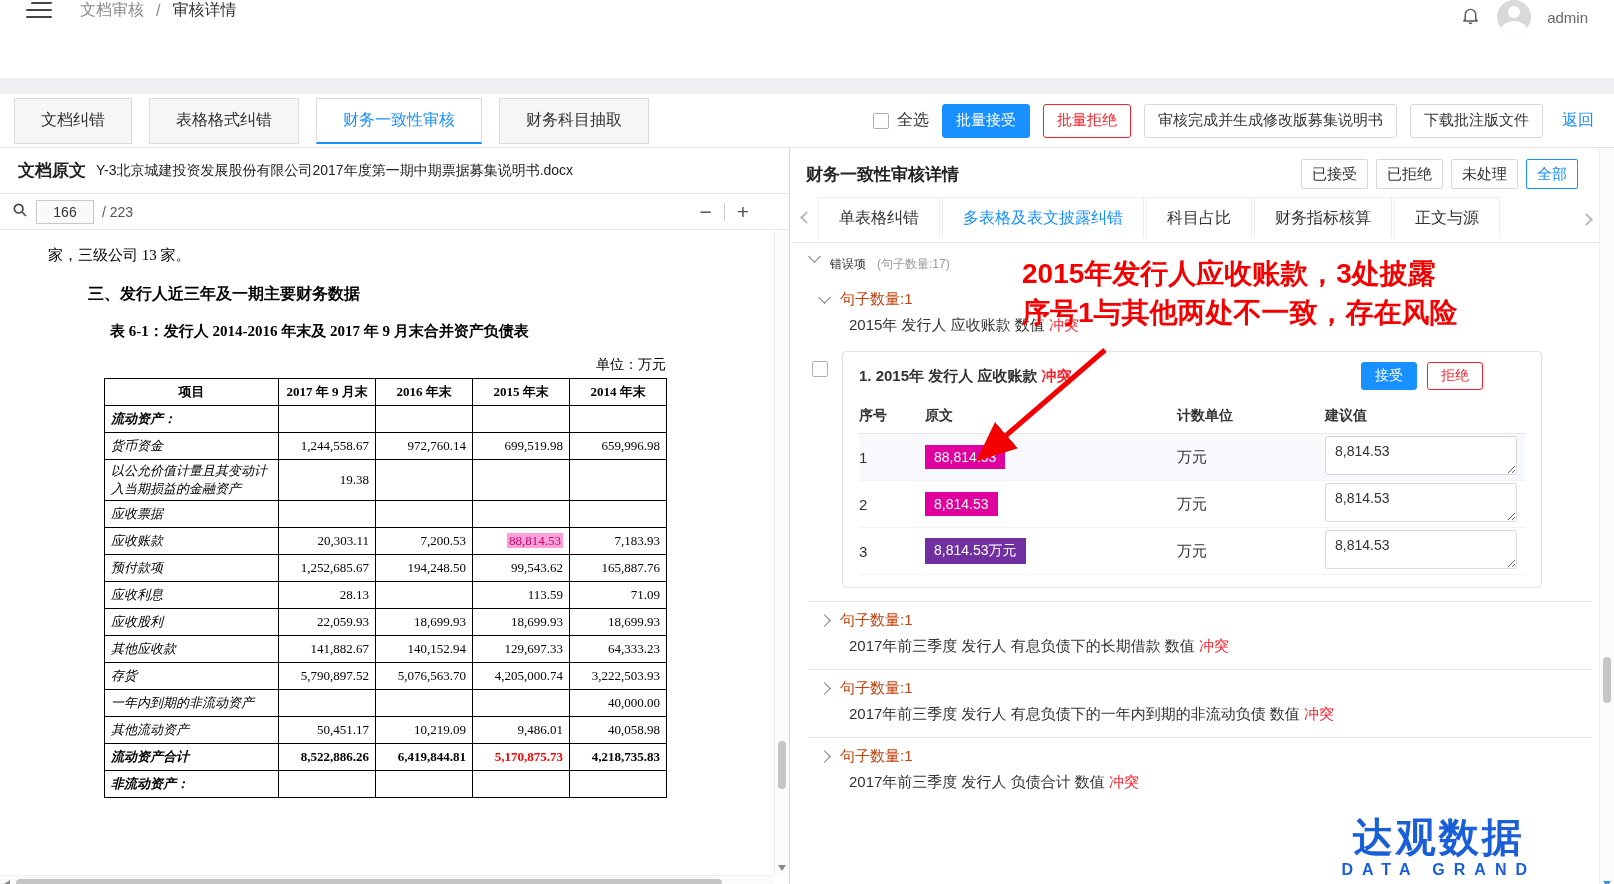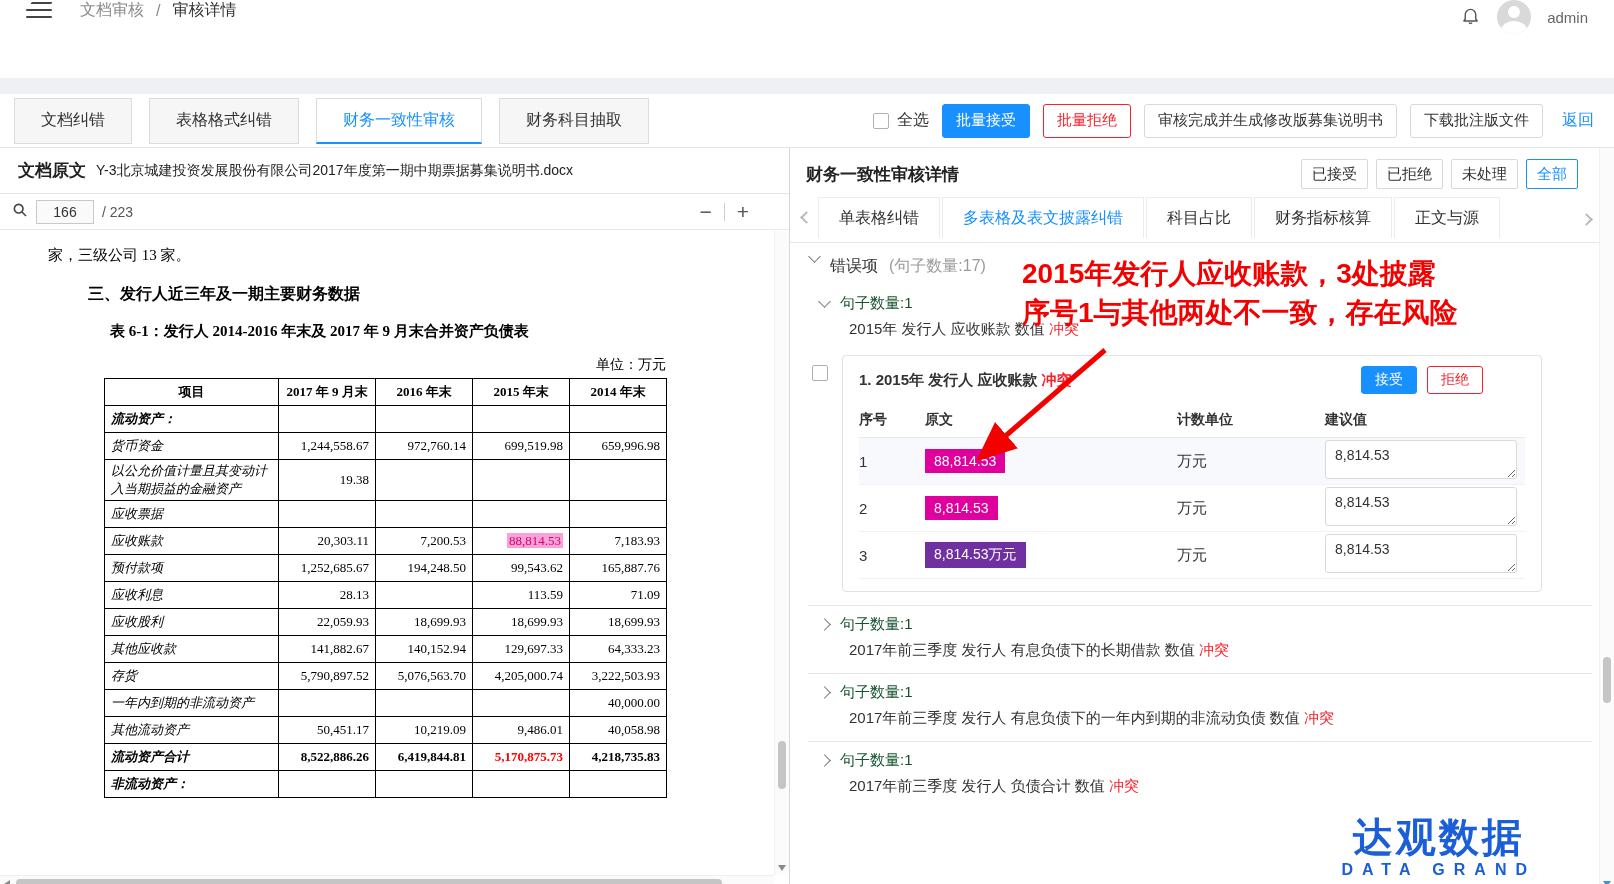--- a/index.html
+++ b/index.html
@@ -86,23 +86,23 @@
   .review-tab { display:flex; align-items:center; padding:0 20px; border:1px solid #ececec; border-bottom:none; margin-right:2px; font-size:16px; color:#333; white-space:nowrap; cursor:pointer; background:#fff; }
   .review-tab.active { color:var(--accent-blue,#1890ff); }
   .tab-chev-right { position:absolute; right:16px; top:0; bottom:0; display:flex; align-items:center; background:#fff; padding:0 4px; }
   .chev { width:9px; height:9px; border-right:2px solid #b9b9b9; border-bottom:2px solid #b9b9b9; display:inline-block; flex:none; }
   .chev-left { transform:rotate(135deg); }
   .chev-right { transform:rotate(-45deg); }
   .chev-down { transform:rotate(45deg); margin-top:-4px; border-color:#777; border-width:1.5px; }
   .chev-fold { transform:rotate(-45deg); border-color:#777; border-width:1.5px; }
 
   .review-body { flex:1; position:relative; padding:0 16px 0 12px; overflow:hidden; }
-  .error-header { display:flex; align-items:flex-start; gap:11px; padding:13px 8px 8px; font-size:16px; color:#333; }
+  .error-header { display:flex; align-items:flex-start; gap:11px; padding:13px 8px 8px; font-size:12px; color:#333; }
   .error-count { color:#999; }
-  .group-head { display:flex; align-items:center; gap:11px; padding:9px 8px 2px 18px; font-size:15px; color:#14532d; cursor:pointer; }
+  .group-head { display:flex; align-items:center; gap:11px; padding:9px 8px 2px 18px; font-size:15px; color:#c2410c; cursor:pointer; }
   .group-desc { font-size:15px; color:#333; margin:5px 0 0 47px; }
   .conflict { color:var(--danger-red,#f5222d); }
   .card-row { display:flex; align-items:flex-start; margin:16px 0 0 10px; }
   .card-checkbox { margin-top:10px; }
   .card { margin-left:14px; width:700px; border:1px solid #e2e2e2; border-radius:4px; padding:10px 16px 12px; background:#fff; }
   .card-title-row { display:flex; align-items:center; }
   .card-title { font-size:15px; font-weight:bold; color:#333; }
   .card-btns { margin-left:auto; display:flex; gap:10px; margin-right:42px;border-radius:13px; }
   .btn-sm { height:28px; padding:0 13px; font-size:14px; }
   .card-table { margin-top:8px; }

